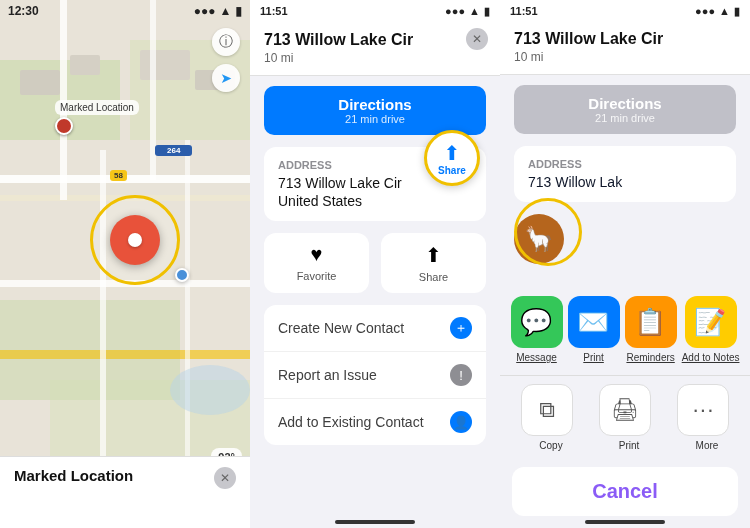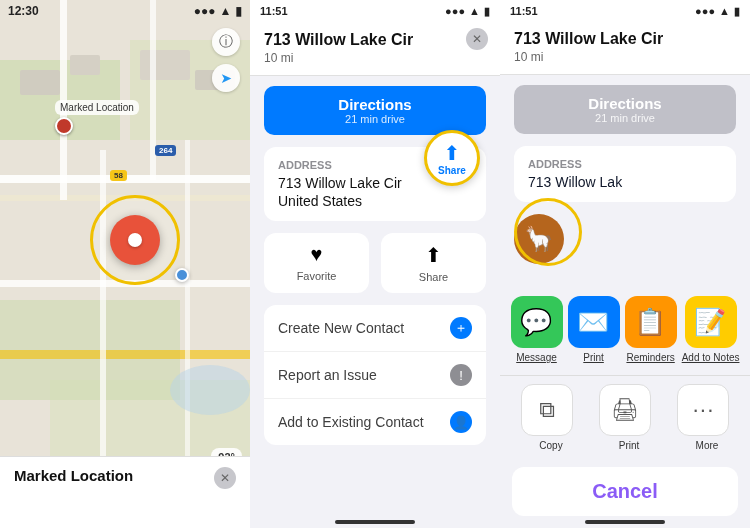--- a/index.html
+++ b/index.html
@@ -517,21 +517,21 @@
       padding: 1px 4px;
       z-index: 5;
     }
     .road-label-blue {
       position: absolute;
       background: #2b5dab;
       border-radius: 3px;
       font-size: 8px;
       font-weight: 700;
       color: white;
-      padding: 1px 4px;
+      padding: 1px 12px;
       z-index: 5;
     }
   </style>
 </head>
 <body>
 
 <div class="panel-map">
 
   <svg class="map-bg" viewBox="0 0 250 528" xmlns="http://www.w3.org/2000/svg">
 

